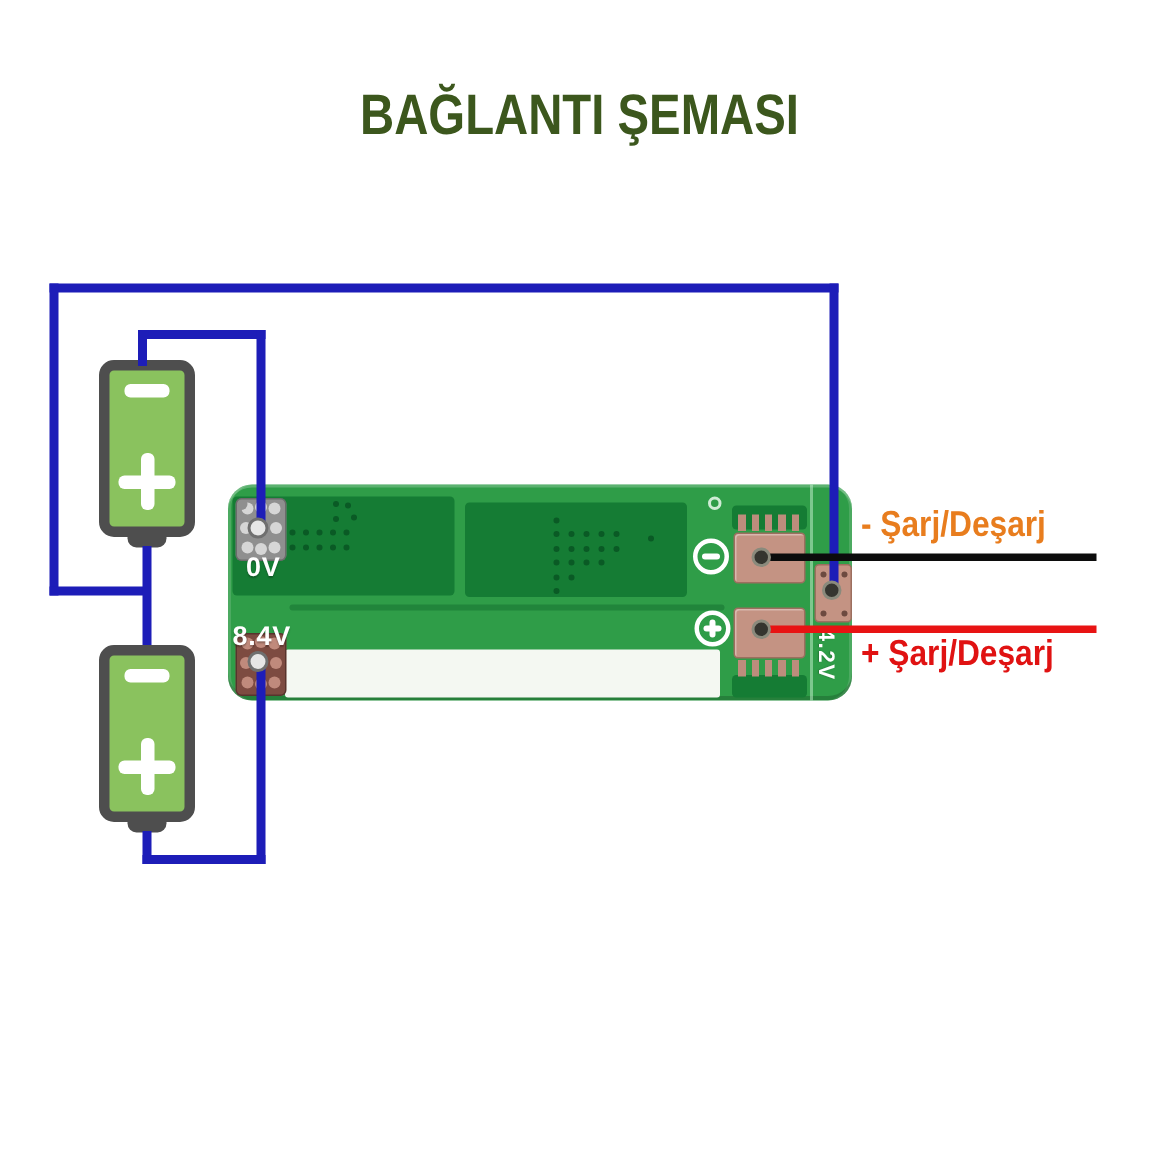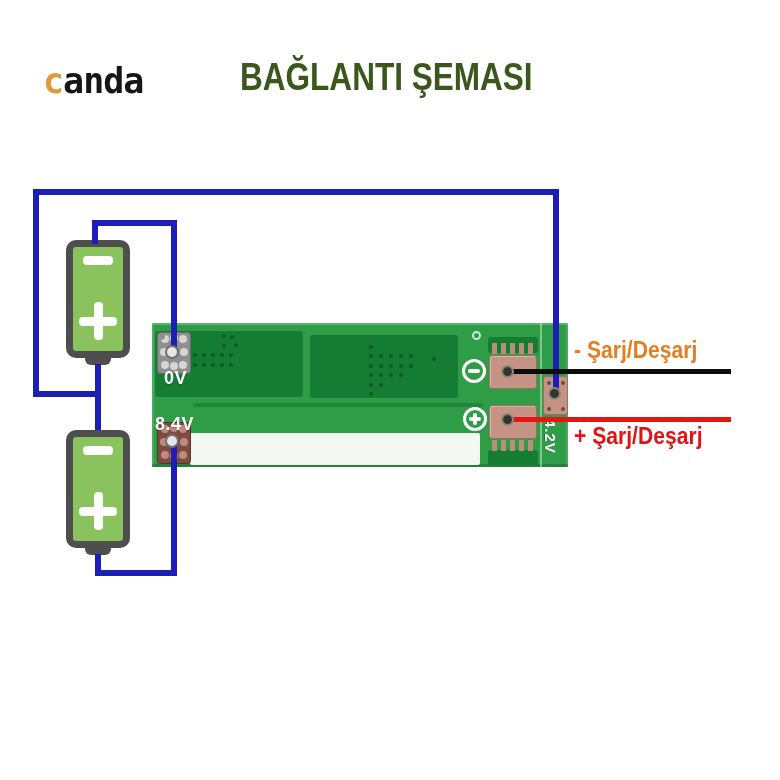--- a/index.html
+++ b/index.html
@@ -36,21 +36,21 @@
   .battery .nub{position:absolute;left:50%;margin-left:-13px;bottom:-14px;width:26px;height:11px;
     background:var(--battery-border);border-radius:0 0 6px 6px}
   .battery .minus-bar{position:absolute;left:50%;margin-left:-15px;top:9px;width:30px;height:9px;
     background:#fff;border-radius:4px}
   .battery .plus{position:absolute;left:50%;margin-left:-19px;bottom:11px;width:38px;height:38px}
   .battery .plus .h{position:absolute;left:0;top:14.5px;width:38px;height:9px;background:#fff;border-radius:4px}
   .battery .plus .v{position:absolute;left:14.5px;top:0;width:9px;height:38px;background:#fff;border-radius:4px}
 
   
   .pcb{position:absolute;left:152px;top:323px;width:416px;height:144px;
-    background:var(--board-green);border-radius:0;
+    background:var(--board-green);border-radius:16px;
     box-shadow:inset 0 2px 0 rgba(255,255,255,.22), inset 0 -3px 0 rgba(0,0,0,.18),
                inset 2px 0 0 rgba(255,255,255,.14), inset -2px 0 0 rgba(255,255,255,.14)}
   .pcb .darkrect{position:absolute;background:var(--board-dark-green);border-radius:3px}
   .rect-a{left:3px;top:8px;width:148px;height:66px}
   .rect-b{left:158px;top:12px;width:148px;height:63px}
   .rect-c{left:336px;top:14px;width:50px;height:16px}
   .rect-d{left:336px;top:127px;width:50px;height:15px}
   .trace-line{position:absolute;left:41px;top:80px;width:290px;height:4px;
     background:rgba(10,90,37,.35);border-radius:2px}
   .white-strip{position:absolute;left:38px;top:110px;width:290px;height:32px;
@@ -116,21 +116,20 @@
   .conn-label{position:absolute;font-size:24px;font-weight:bold;white-space:nowrap;
     transform:scaleX(.88);transform-origin:left top;z-index:5}
   .conn-label.neg{color:var(--negative-label)}
   .conn-label.pos{color:var(--positive-label)}
 </style>
 </head>
 <body>
 
 <div class="stage">
 
-  <div class="brand"><span class="brand-c">c</span><span>anda</span></div>
   <div class="title">BAĞLANTI ŞEMASI</div>
 
   <div class="wire" style="left:33px;top:189px;width:526px;height:6px"></div>
   <div class="wire" style="left:33px;top:189px;width:6px;height:208px"></div>
   <div class="wire" style="left:553px;top:189px;width:6px;height:205px"></div>
   <div class="wire" style="left:33px;top:391px;width:65px;height:6px"></div>
   <div class="wire" style="left:92px;top:220px;width:6px;height:24px"></div>
   <div class="wire" style="left:92px;top:220px;width:85px;height:6px"></div>
   <div class="wire" style="left:171px;top:220px;width:6px;height:132px"></div>
   <div class="wire" style="left:95px;top:364px;width:6px;height:66px"></div>

